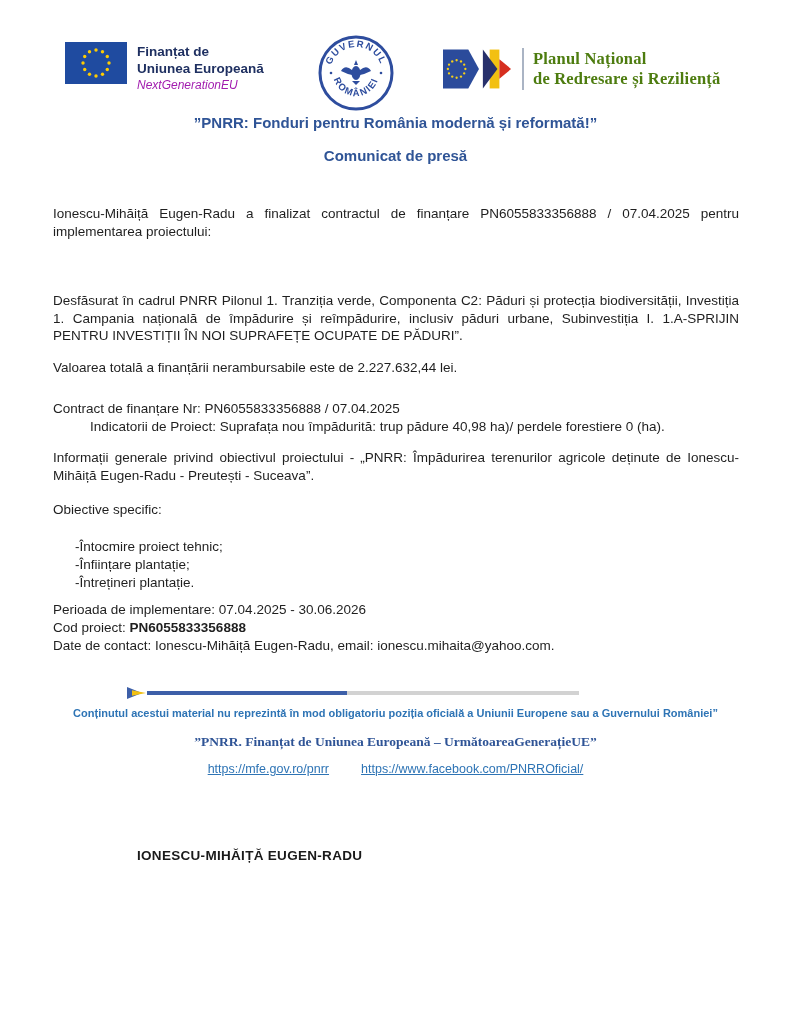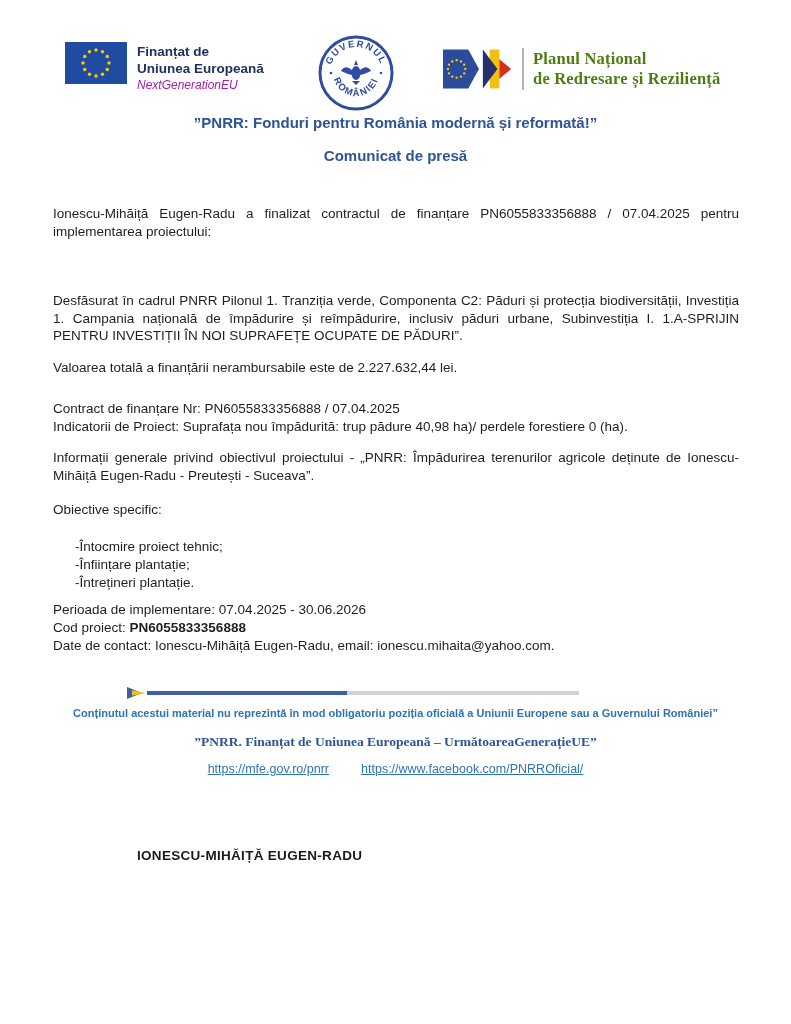--- a/index.html
+++ b/index.html
@@ -118,21 +118,21 @@
     </div>
   </div>
 
   <div class="abs doc-subtitle">Comunicat de presă</div>
   <div class="abs doc-title">”PNRR: Fonduri pentru România modernă și reformată!”</div>
 
   <div class="abs para just" style="top:205px;">Ionescu-Mihăiță Eugen-Radu a finalizat contractul de finanțare PN6055833356888 / 07.04.2025 pentru implementarea proiectului:</div>
   <div class="abs para just" style="top:292px;">Desfăsurat în cadrul PNRR Pilonul 1. Tranziția verde, Componenta C2: Păduri și protecția biodiversității, Investiția 1. Campania națională de împădurire și reîmpădurire, inclusiv păduri urbane, Subinvestiția I. 1.A-SPRIJIN PENTRU INVESTIȚII ÎN NOI SUPRAFEȚE OCUPATE DE PĂDURI”.</div>
   <div class="abs para" style="top:359px;">Valoarea totală a finanțării nerambursabile este de 2.227.632,44 lei.</div>
   <div class="abs para" style="top:400px;">Contract de finanțare Nr: PN6055833356888 / 07.04.2025</div>
-  <div class="abs para" style="top:418px;">Indicatorii de Proiect: Suprafața nou împădurită: trup pădure 40,98 ha)/ perdele forestiere 0 (ha).</div>
+  <div class="abs para" style="top:418px;margin-left:37px;">Indicatorii de Proiect: Suprafața nou împădurită: trup pădure 40,98 ha)/ perdele forestiere 0 (ha).</div>
   <div class="abs para just" style="top:449px;">Informații generale privind obiectivul proiectului -  „PNRR: Împădurirea terenurilor agricole deținute de Ionescu-Mihăiță Eugen-Radu - Preutești - Suceava”.</div>
   <div class="abs para" style="top:501px;">Obiective specific:</div>
   <div class="abs bullet" style="top:538px;">-Întocmire proiect tehnic;</div>
   <div class="abs bullet" style="top:556px;">-Înființare plantație;</div>
   <div class="abs bullet" style="top:574px;">-Întrețineri plantație.</div>
   <div class="abs para" style="top:601px;">Perioada de implementare: 07.04.2025 - 30.06.2026</div>
   <div class="abs para" style="top:619px;"><span>Cod proiect: </span><span class="code-bold">PN6055833356888</span></div>
   <div class="abs para" style="top:637px;">Date de contact: Ionescu-Mihăiță Eugen-Radu, email: ionescu.mihaita@yahoo.com.</div>
 
   <div class="abs divider">

